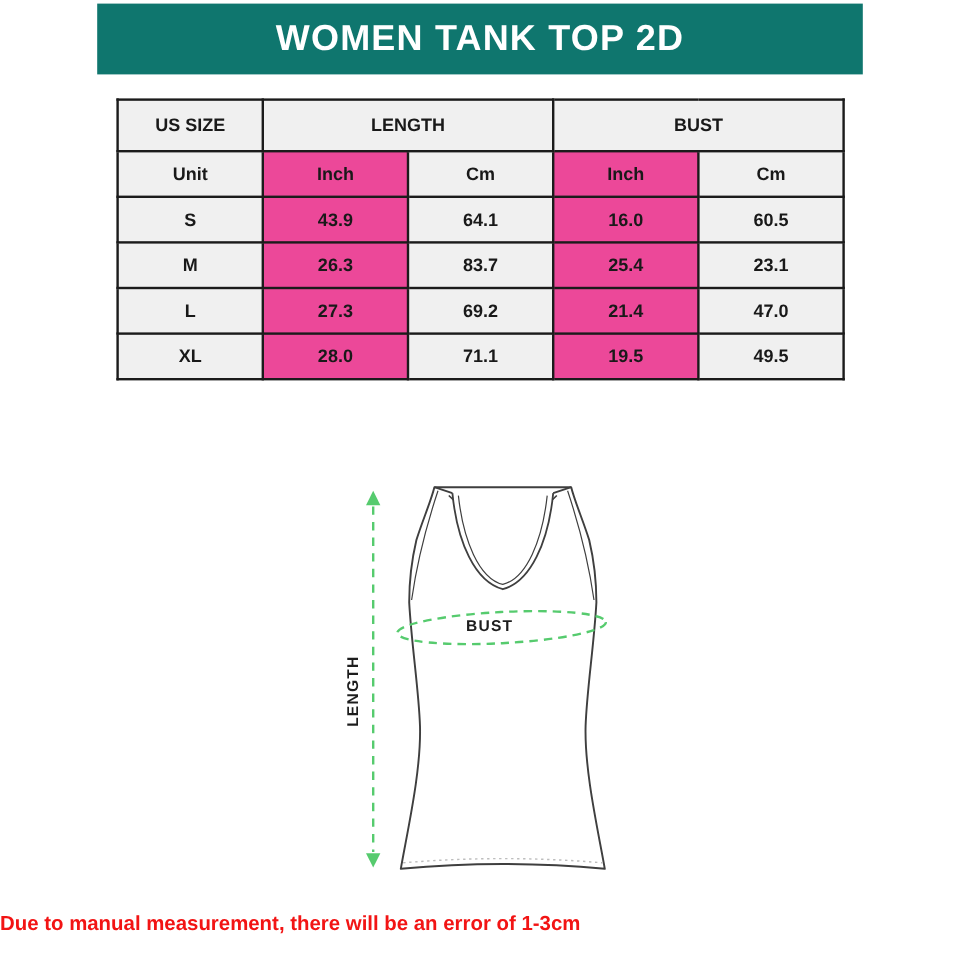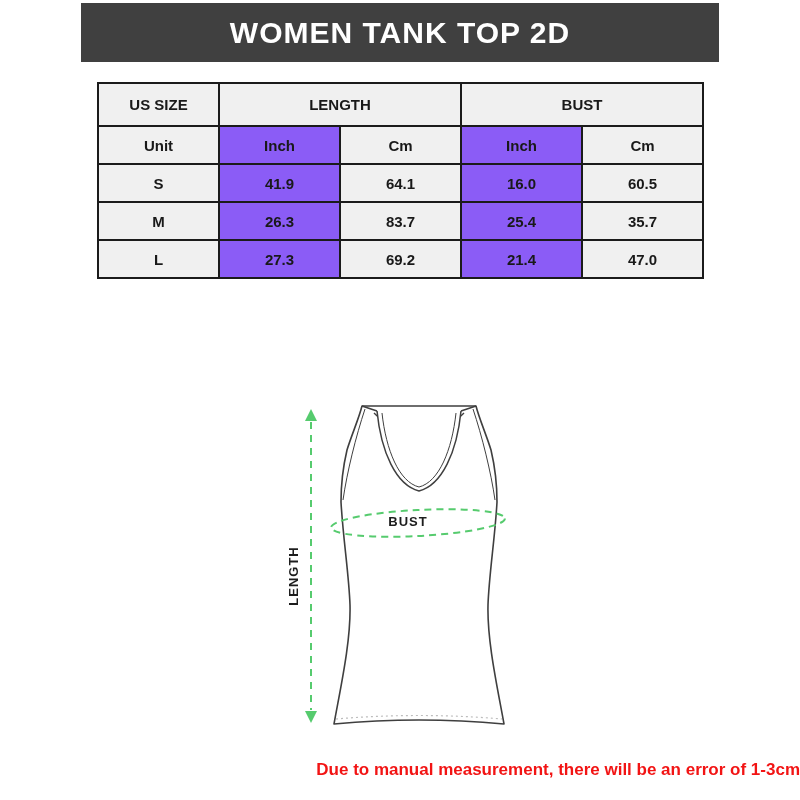--- a/index.html
+++ b/index.html
@@ -2,40 +2,40 @@
 <html><head>
 <meta charset="utf-8">
 <style>
   html,body{margin:0;padding:0;}
   body{
     width:800px;height:800px;background:#ffffff;position:relative;
     font-family:"Liberation Sans", sans-serif;overflow:hidden;
   }
   .banner{
     position:absolute;left:81px;top:3px;width:638px;height:59px;
-    background:#404040;display:flex;align-items:center;justify-content:center;
+    background:#0f766e;display:flex;align-items:center;justify-content:center;
   }
   .banner-title{
     color:#ffffff;font-size:30px;font-weight:bold;letter-spacing:1px;margin:0;
   }
   table.size-table{
     position:absolute;left:97px;top:82px;width:606px;
     border-collapse:collapse;table-layout:fixed;padding-left:48px;
   }
   .size-table th,.size-table td{
     border:2px solid #1b1b1b;text-align:center;vertical-align:middle;
     font-size:15px;font-weight:bold;color:#191919;padding:0;height:36px;
-    background:#8b5cf6;
+    background:#ec4899;
   }
   .size-table thead tr.group-row th{height:41px;}
   .size-table thead tr.unit-row th{height:36px;}
   .size-table .gray{background:#f0f0f0;}
   .diagram{position:absolute;left:270px;top:390px;width:270px;height:352px;}
   .note{
-    position:absolute;left:0;top:760px;width:800px;text-align:right;
+    position:absolute;left:0;top:760px;width:800px;text-align:left;
     color:#f21414;font-weight:bold;font-size:17px;
   }
 </style>
 </head>
 <body>
 
 <div class="page">
 
   <header class="banner">
     <h1 class="banner-title">WOMEN TANK TOP 2D</h1>
@@ -59,38 +59,45 @@
         <th class="gray">Unit</th>
         <th>Inch</th>
         <th class="gray">Cm</th>
         <th>Inch</th>
         <th class="gray">Cm</th>
       </tr>
     </thead>
     <tbody>
       <tr>
         <th class="gray">S</th>
-        <td>41.9</td>
+        <td>43.9</td>
         <td class="gray">64.1</td>
         <td>16.0</td>
         <td class="gray">60.5</td>
       </tr>
       <tr>
         <th class="gray">M</th>
         <td>26.3</td>
         <td class="gray">83.7</td>
         <td>25.4</td>
-        <td class="gray">35.7</td>
+        <td class="gray">23.1</td>
       </tr>
       <tr>
         <th class="gray">L</th>
         <td>27.3</td>
         <td class="gray">69.2</td>
         <td>21.4</td>
         <td class="gray">47.0</td>
+      </tr>
+      <tr>
+        <th class="gray">XL</th>
+        <td>28.0</td>
+        <td class="gray">71.1</td>
+        <td>19.5</td>
+        <td class="gray">49.5</td>
       </tr>
     </tbody>
   </table>
 
   <div class="diagram">
     <svg width="270" height="352" viewBox="0 0 270 352">
 
       <path d="M 92,16 C 89,28 82,44 77,60 C 73,77 71,95 71,112
                C 73,148 79,185 80,215 C 81,252 70,300 64,334
                Q 149,326 234,334

